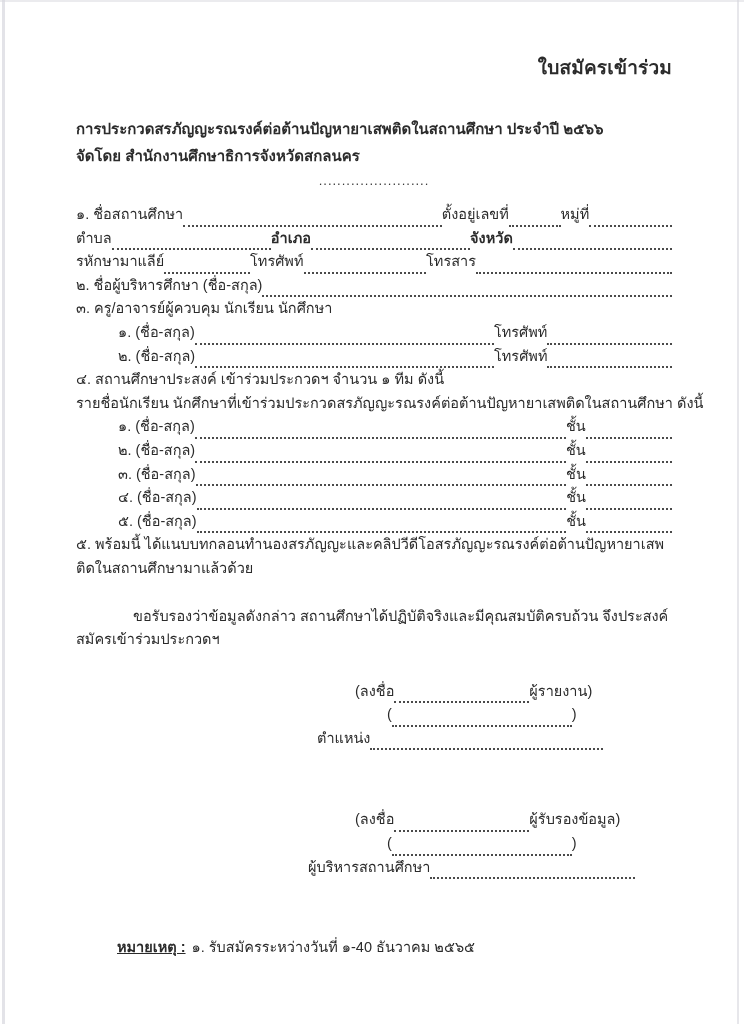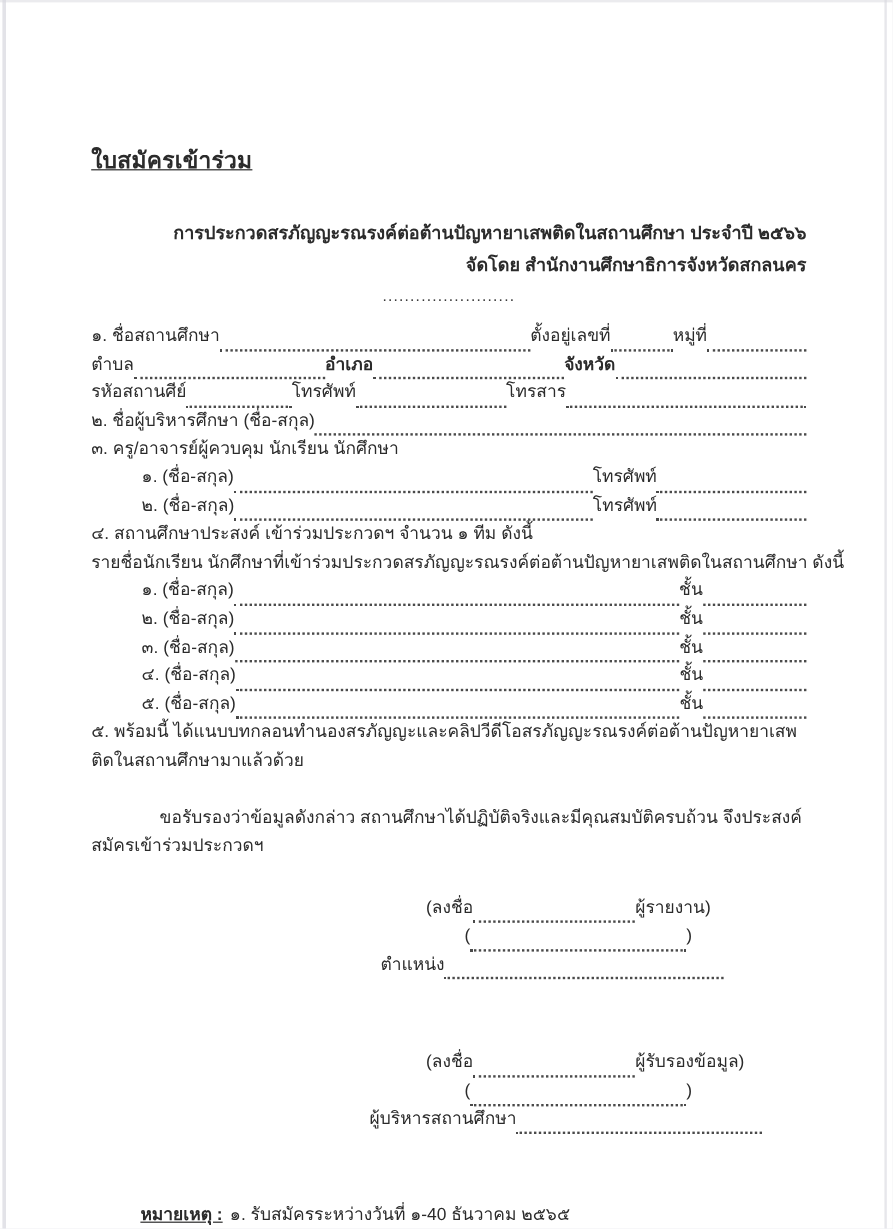--- a/index.html
+++ b/index.html
@@ -20,29 +20,28 @@
   .edge-top   { left: 0; top: 0; width: 100%; height: 2px; opacity: .5; }
 
   .content {
     position: absolute;
     left: 76px;
     right: 72px;
     top: 0;
   }
 
   .title {
-    margin-top: 118px;
-    text-align: left;
+    margin-top: 52px;
+    text-align: right;
     font-size: 19px;
     font-weight: bold;
     letter-spacing: .2px;
-    text-decoration: underline;
   }
   .subtitle {
-    text-align: right;
+    text-align: left;
     font-size: 15px;
     font-weight: bold;
     line-height: 27px;
   }
   .subtitle.first { margin-top: 33px; }
   .separator {
     text-align: center;
     font-size: 13px;
     letter-spacing: 1px;
     color: #3a3a3a;
@@ -125,21 +124,21 @@
     <div class="line">
       <span class="lbl">ตำบล</span>
       <span class="dots g-1"></span>
       <span class="lbl bold">อำเภอ</span>
       <span class="dots g-1"></span>
       <span class="lbl bold">จังหวัด</span>
       <span class="dots g-1"></span>
     </div>
 
     <div class="line">
-      <span class="lbl">รหัอสถานศีย์</span>
+      <span class="lbl">รหักษามาแลีย์</span>
       <span class="dots g-07"></span>
       <span class="lbl">โทรศัพท์</span>
       <span class="dots g-1"></span>
       <span class="lbl">โทรสาร</span>
       <span class="dots g-16"></span>
     </div>
 
     <div class="line">
       <span class="lbl">๒. ชื่อผู้บริหารศึกษา (ชื่อ-สกุล)</span>
       <span class="dots g-1"></span>

